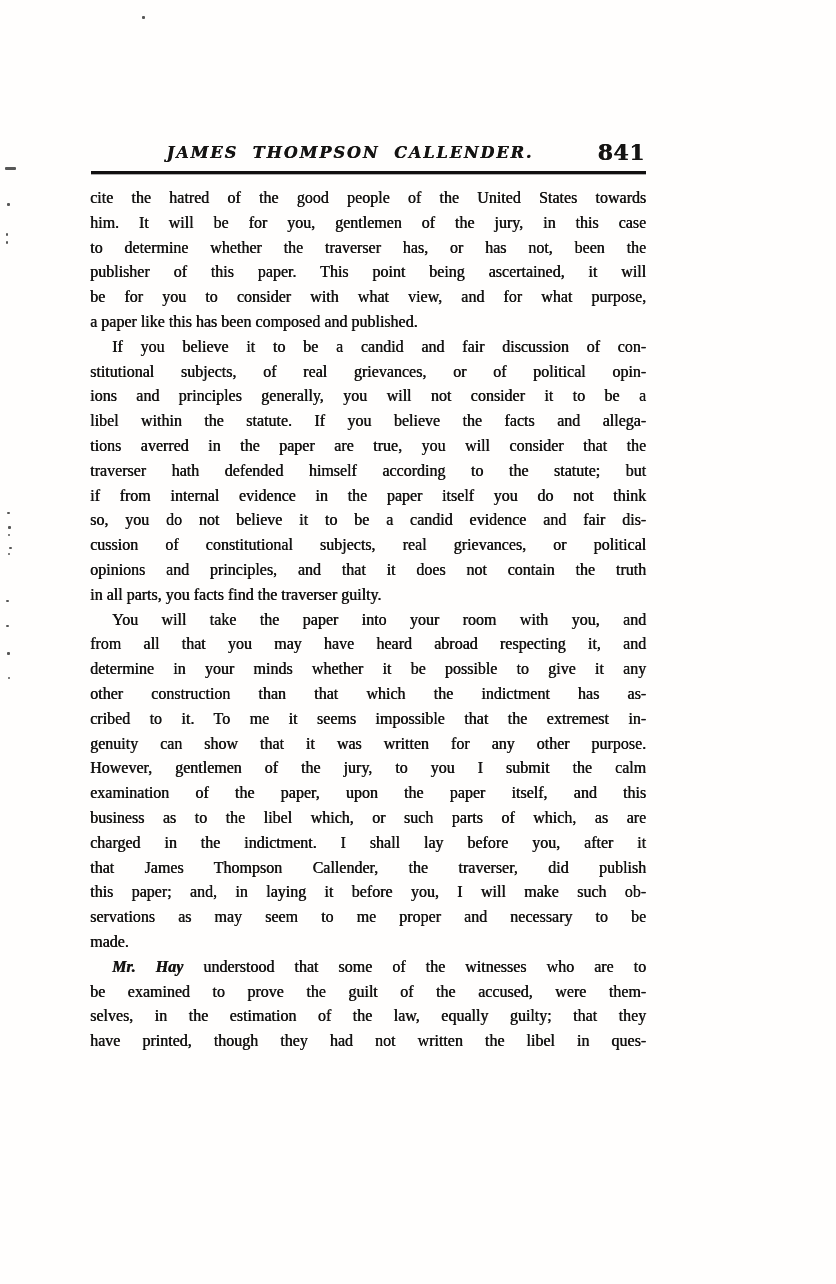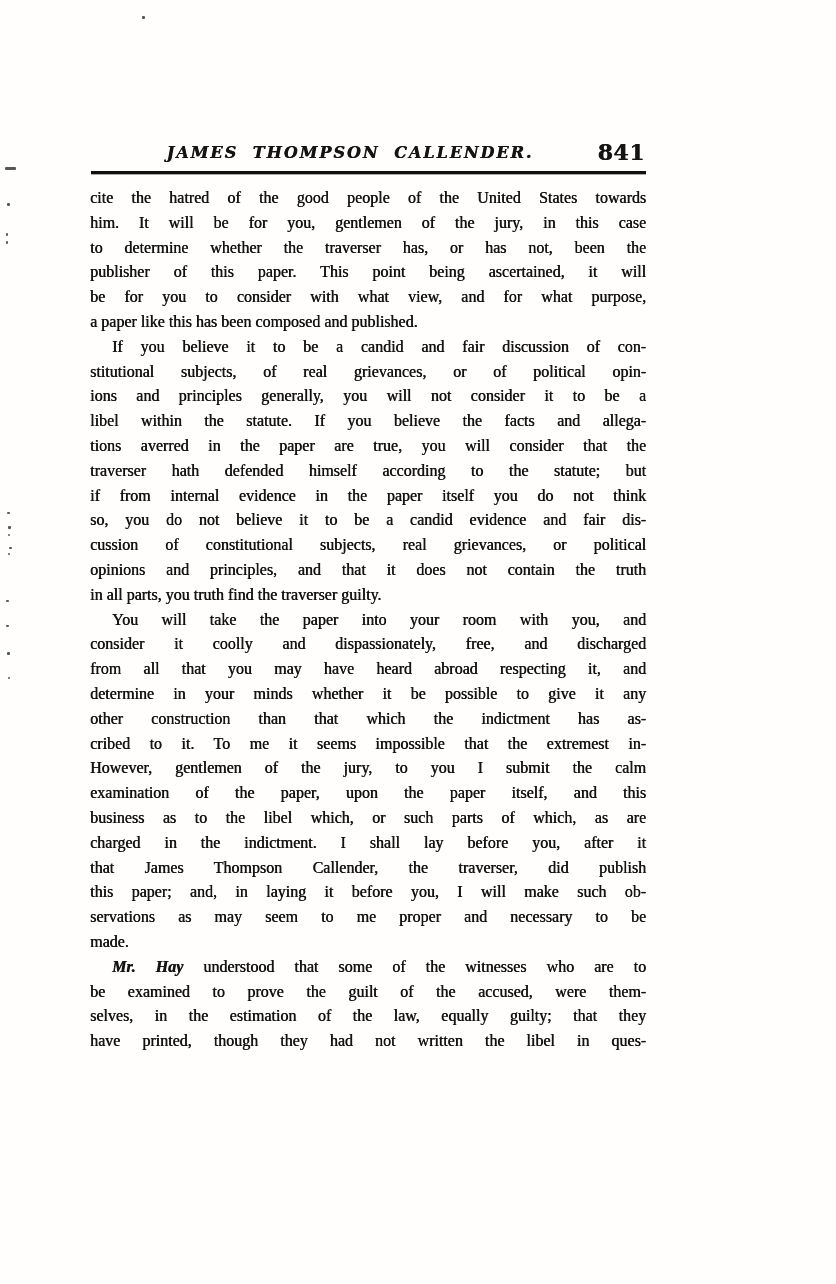--- a/index.html
+++ b/index.html
@@ -98,29 +98,29 @@
         <div class="line">If you believe it to be a candid and fair discussion of con-</div>
         <div class="line">stitutional subjects, of real grievances, or of political opin-</div>
         <div class="line">ions and principles generally, you will not consider it to be a</div>
         <div class="line">libel within the statute.  If you believe the facts and allega-</div>
         <div class="line">tions averred in the paper are true, you will consider that the</div>
         <div class="line">traverser hath defended himself according to the statute; but</div>
         <div class="line">if from internal evidence in the paper itself you do not think</div>
         <div class="line">so, you do not believe it to be a candid evidence and fair dis-</div>
         <div class="line">cussion of constitutional subjects, real grievances, or political</div>
         <div class="line">opinions and principles, and that it does not contain the truth</div>
-        <div class="line lastline">in all parts, you truth find the traverser guilty.</div>
+        <div class="line lastline">in all parts, you facts find the traverser guilty.</div>
       </div>
       <div class="para indent">
         <div class="line">You will take the paper into your room with you, and</div>
-        <div class="line">consider it coolly and dispassionately, free, and discharged</div>
         <div class="line">from all that you may have heard abroad respecting it, and</div>
         <div class="line">determine in your minds whether it be possible to give it any</div>
         <div class="line">other construction than that which the indictment has as-</div>
         <div class="line">cribed to it.  To me it seems impossible that the extremest in-</div>
+        <div class="line">genuity can show that it was written for any other purpose.</div>
         <div class="line">However, gentlemen of the jury, to you I submit the calm</div>
         <div class="line">examination of the paper, upon the paper itself, and this</div>
         <div class="line">business as to the libel which, or such parts of which, as are</div>
         <div class="line">charged in the indictment.  I shall lay before you, after it</div>
         <div class="line">that James Thompson Callender, the traverser, did publish</div>
         <div class="line">this paper; and, in laying it before you, I will make such ob-</div>
         <div class="line">servations as may seem to me proper and necessary to be</div>
         <div class="line lastline">made.</div>
       </div>
       <div class="para indent">

